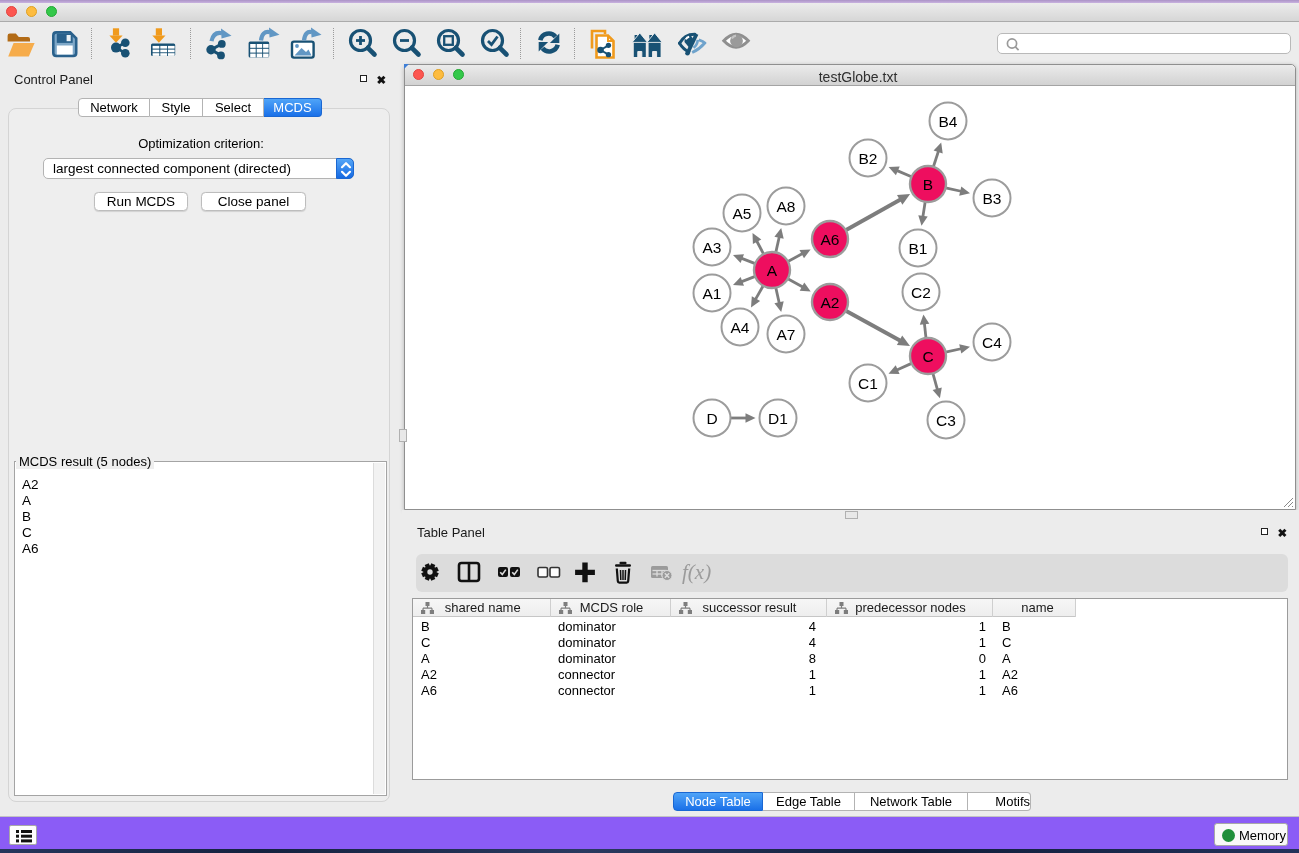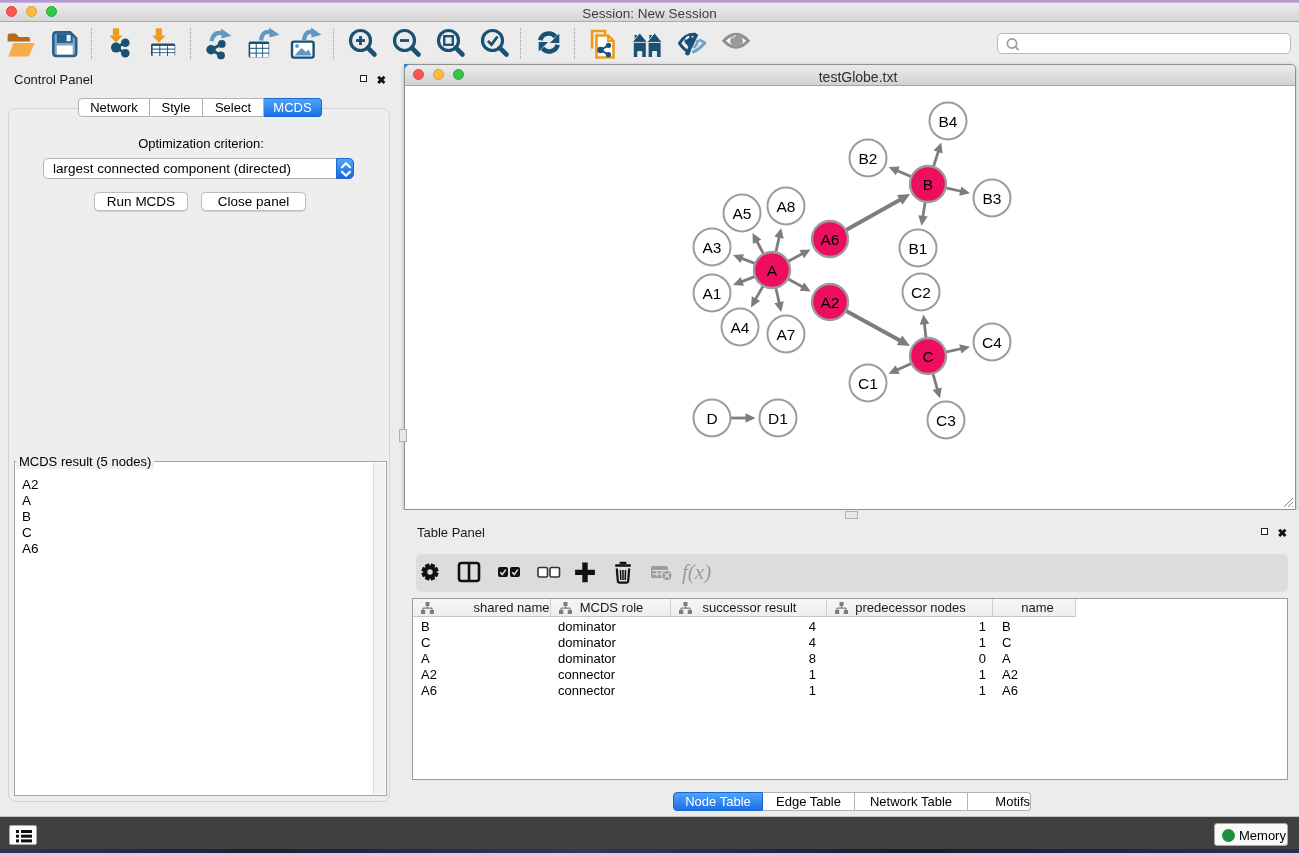--- a/index.html
+++ b/index.html
@@ -76,41 +76,40 @@
 #tableview { position:absolute; left:10px; top:88px; width:876px; height:182px;
   background:#fff; border:1px solid #9b9b9b; }
 #thead { position:absolute; left:0; top:0; height:18px; width:662px;
   background:linear-gradient(180deg,#f6f6f6,#eeeeee); border-bottom:1px solid #c6c6c6; }
 .hcol { position:absolute; top:0; height:18px; border-right:1px solid #cfcfcf;
   font-size:13px; color:#1a1a1a; text-align:center; line-height:17px; }
 .hicon { position:absolute; top:3px; }
 .trow { position:absolute; font-size:13px; color:#000; height:16px; line-height:16px; }
 .seg2 { position:absolute; display:flex; height:19px; }
 
-#statusbar { left:0; top:816px; width:1299px; height:33px; background:#404040;
+#statusbar { left:0; top:816px; width:1299px; height:33px; background:#8b5cf6;
   border-top:1px solid #c3c3c3; }
 #listbtn { position:absolute; left:9px; top:8px; width:28px; height:20px;
   background:#fdfdfd; border:1px solid #a8a8a8; border-radius:2px; }
 #membtn { position:absolute; left:1214px; top:6px; width:74px; height:23px;
   background:#f9f9f9; border:1px solid #a8a8a8; border-radius:3px; }
 #membtn .dot { position:absolute; left:7px; top:5px; width:13px; height:13px;
   border-radius:50%; background:#1f8f3a; }
 #membtn .txt { position:absolute; left:24px; top:4px; font-size:13px; color:#000; }
 #desktop { left:0; top:849px; width:1299px; height:4px;
   background:linear-gradient(90deg,#25365c,#14223f 20%,#2a3a60 45%,#101e3a 70%,#22325a); }
 .knob { position:absolute; background:#e8e8e8; border:1px solid #b0b0b0; z-index:4; }
 </style>
 </head>
 <body>
 <div class="abs" id="purple"></div>
 <div class="abs" id="titlebar">
   <div class="tl r" style="left:6px;"></div>
   <div class="tl y" style="left:26px;"></div>
   <div class="tl g" style="left:46px;"></div>
-  <div class="title">Session: New Session</div>
 </div>
 <div class="abs" id="toolbar">
     <svg class="ticon" style="left:4px" width="36" height="36" viewBox="0 0 36 36">
       <path d="M3.6 25 L3.6 9.8 Q3.6 7.6 5.8 7.6 L11.8 7.6 L14.8 11 L24 11 Q26 11 26 13 L26 15.4 L3.6 15.4 Z" fill="#b26b16"></path>
       <polygon points="4.2,30.4 9.6,16.9 30.6,16.9 24.8,30.4" fill="#f6ac4b"></polygon>
     </svg>
 <svg class="ticon" style="left:47px" width="36" height="36" viewBox="0 0 36 36">
       <path d="M6.3 9.4 Q6.3 6.4 9.3 6.4 L23.2 6.4 L29.2 12.4 L29.2 27 Q29.2 30 26.2 30 L9.3 30 Q6.3 30 6.3 27 Z" fill="#7fa8c8" stroke="#2a618c" stroke-width="2.6"></path>
       <rect x="9.8" y="7.7" width="15.9" height="9.2" fill="#2a618c"></rect>
       <rect x="19.6" y="9" width="4.1" height="6.2" fill="#edf2f6"></rect>
@@ -408,21 +407,21 @@
         <line x1="236.5" y1="20" x2="250.5" y2="20" stroke="#dcdcdc" stroke-width="1.3"></line>
         <line x1="241" y1="16.5" x2="241" y2="22.5" stroke="#dcdcdc" stroke-width="1.3"></line>
         <line x1="246" y1="16.5" x2="246" y2="22.5" stroke="#dcdcdc" stroke-width="1.3"></line>
         <circle cx="251" cy="21.5" r="5" fill="#9b9b9b" stroke="#dcdcdc" stroke-width="1"></circle>
         <line x1="248.8" y1="19.3" x2="253.2" y2="23.7" stroke="#dcdcdc" stroke-width="1.5"></line>
         <line x1="253.2" y1="19.3" x2="248.8" y2="23.7" stroke="#dcdcdc" stroke-width="1.5"></line>
         <text x="266" y="25" font-family="Liberation Serif, serif" font-style="italic" font-size="21" fill="#9b9b9b">f(x)</text>
       </svg></div>
   <div id="tableview">
     <div id="thead">
-        <div class="hcol" style="left:0px; width:137.5px; padding-left:3px;text-align:right;">shared name</div>
+        <div class="hcol" style="left:0px; width:137.5px; padding-left:3px;">shared name</div>
         <svg class="hicon" style="left:8px" width="13" height="12" viewBox="0 0 13 12">
           <rect x="4.5" y="0" width="4" height="4" fill="#7d7d7d"></rect>
           <path d="M6.5 4 V6.2 M2 6.2 H11 M2 6.2 V8 M11 6.2 V8" fill="none" stroke="#7d7d7d" stroke-width="1.2"></path>
           <rect x="0" y="8" width="4.2" height="4" fill="#7d7d7d"></rect>
           <rect x="8.8" y="8" width="4.2" height="4" fill="#7d7d7d"></rect>
         </svg>
         <div class="hcol" style="left:137.5px; width:120.0px; padding-left:3px;">MCDS role</div>
         <svg class="hicon" style="left:145.5px" width="13" height="12" viewBox="0 0 13 12">
           <rect x="4.5" y="0" width="4" height="4" fill="#7d7d7d"></rect>
           <path d="M6.5 4 V6.2 M2 6.2 H11 M2 6.2 V8 M11 6.2 V8" fill="none" stroke="#7d7d7d" stroke-width="1.2"></path>

